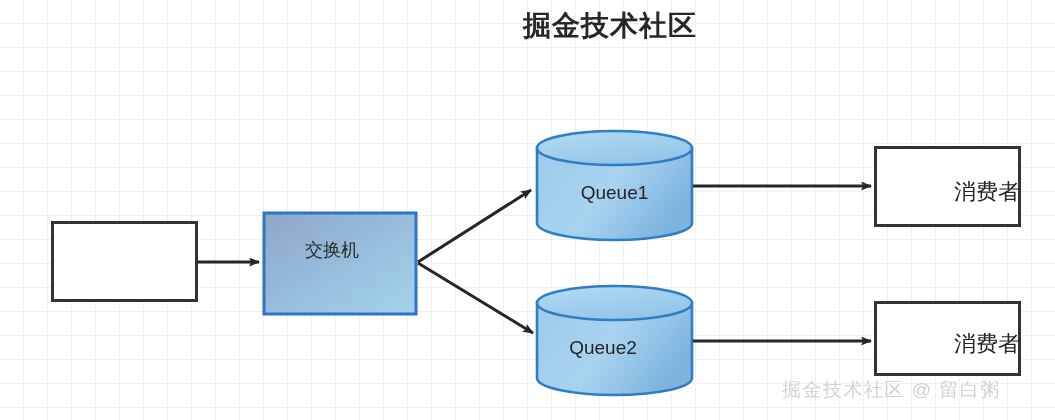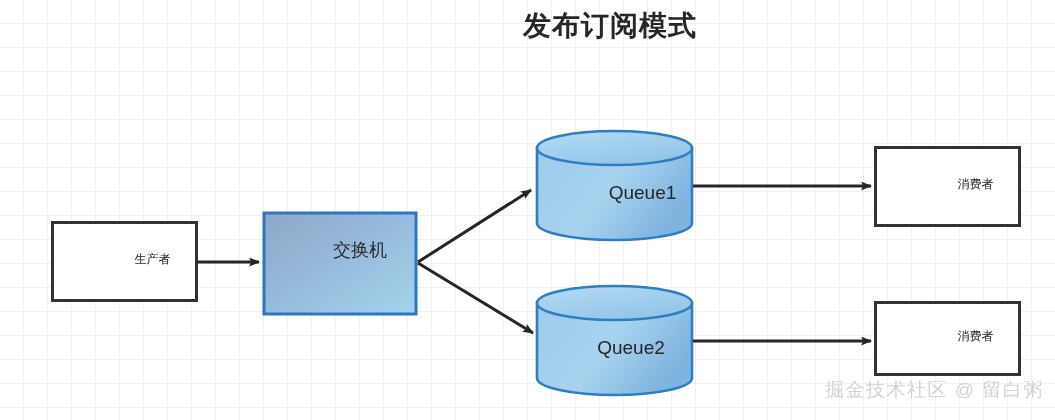--- a/index.html
+++ b/index.html
@@ -45,45 +45,44 @@
     letter-spacing: 1px;
   }
   .title-line-en {
     font-size: 27px;
   }
   .node-label {
     position: absolute;
     text-align: center;
     color: #1d1d1d;
     pointer-events: none;
-    margin-left: 28px;
   }
   .label-box {
-    font-size: 12px;
+    font-size: 22px;
     line-height: 1.32;
     color: #222222;
+    text-align: right;
   }
   .label-exchange {
     font-size: 18px;
     line-height: 1.34;
     color: #2b2b2b;
   }
   .label-queue {
     font-size: 19px;
     color: #262626;
   }
   .watermark {
     position: absolute;
     left: 782px;
     top: 377px;
     font-size: 19px;
     color: #d2d2d2;
     letter-spacing: 1.5px;
     white-space: nowrap;
-    margin-left: 43px;
   }
 </style>
 </head>
 <body>
 
 <div id="canvas">
 
   <svg id="diagram-svg" viewBox="0 0 1055 420" xmlns="http://www.w3.org/2000/svg">
     <defs>
       <linearGradient id="exchangeGrad" x1="0" y1="0" x2="1" y2="1">
@@ -128,24 +127,23 @@
     <line x1="418" y1="262" x2="531" y2="190" stroke="#262626" stroke-width="3" marker-end="url(#arrowHead)"></line>
 
     <line x1="418" y1="263" x2="533" y2="333" stroke="#262626" stroke-width="3" marker-end="url(#arrowHead)"></line>
 
     <line x1="693" y1="186" x2="871" y2="186" stroke="#262626" stroke-width="3" marker-end="url(#arrowHead)"></line>
 
     <line x1="693" y1="341" x2="871" y2="341" stroke="#262626" stroke-width="3" marker-end="url(#arrowHead)"></line>
   </svg>
 
   <div class="title-block">
-    <div class="title-line-cn">发布订阅模式</div>
+    <div class="title-line-cn">掘金技术社区</div>
   </div>
 
-  <div class="node-label label-box" style="left:52px; top:252px; width:145px;">生产者</div>
 
   <div class="node-label label-exchange" style="left:264px; top:238px; width:136px;">
     <div>交换机</div>
   </div>
 
   <div class="node-label label-queue" style="left:537px; top:182px; width:155px;">Queue1</div>
 
   <div class="node-label label-queue" style="left:537px; top:337px; width:132px;">Queue2</div>
 
   <div class="node-label label-box" style="left:875px; top:177px; width:145px;">消费者</div>

